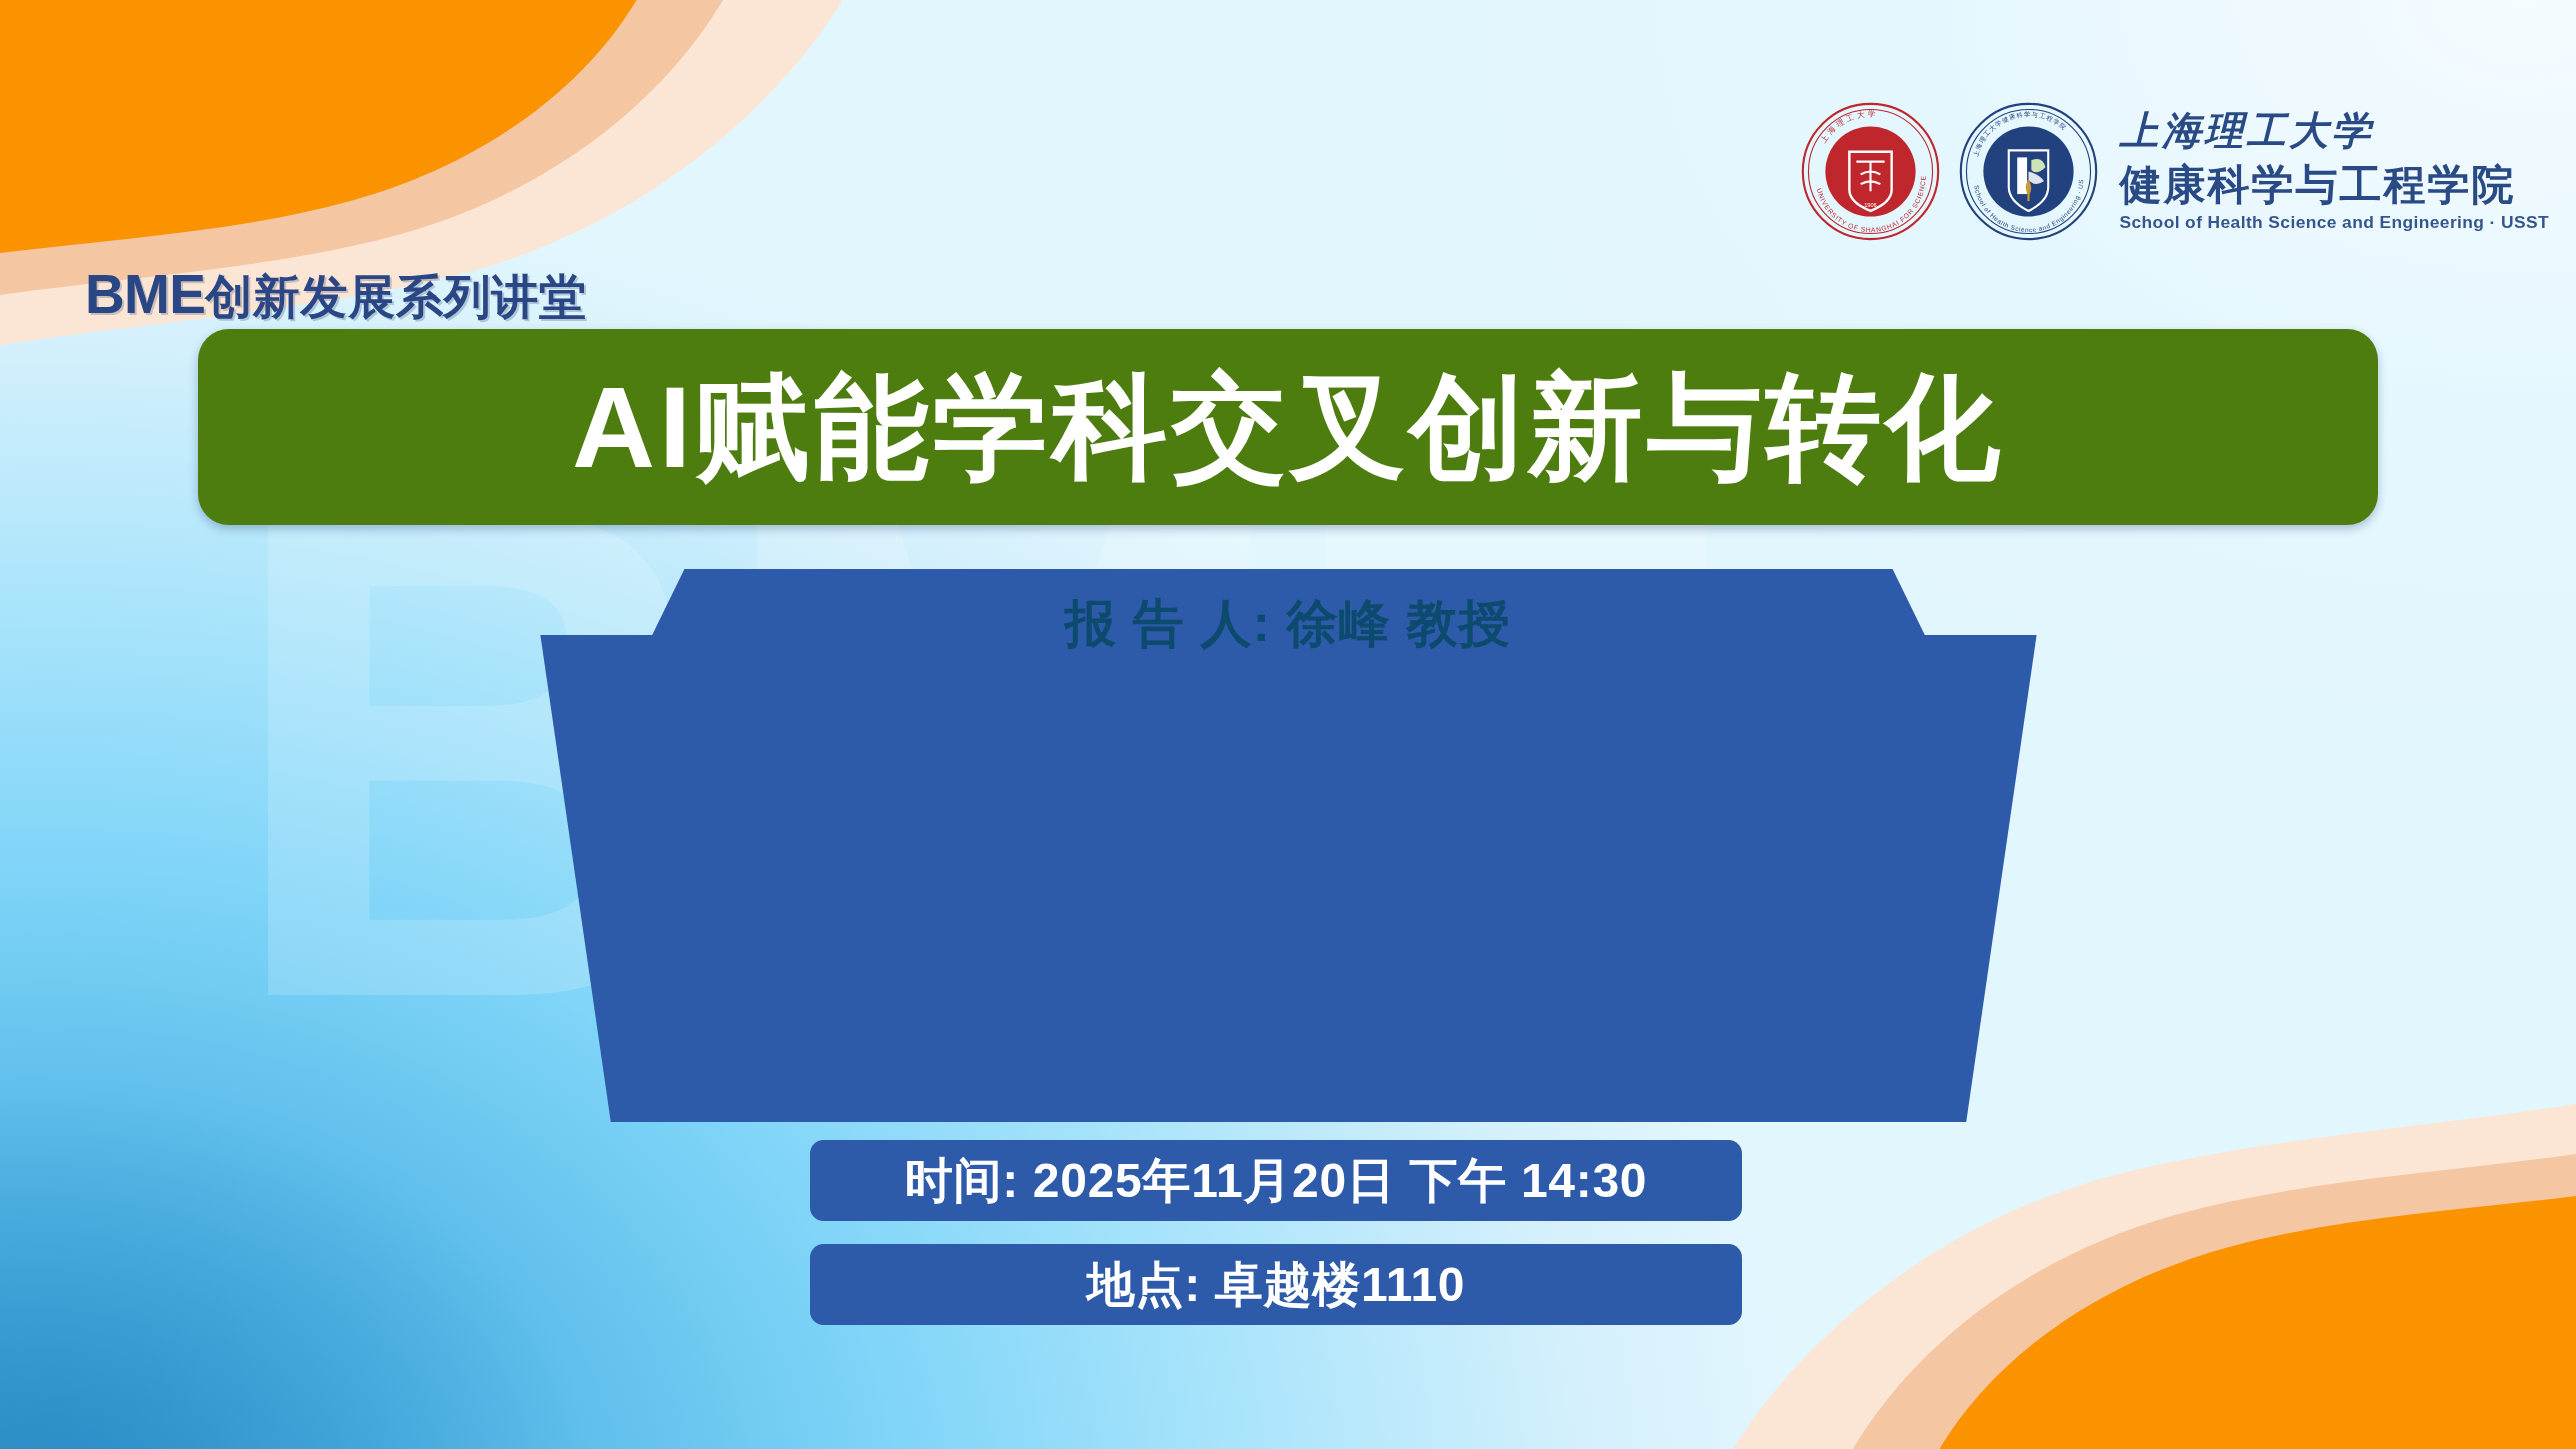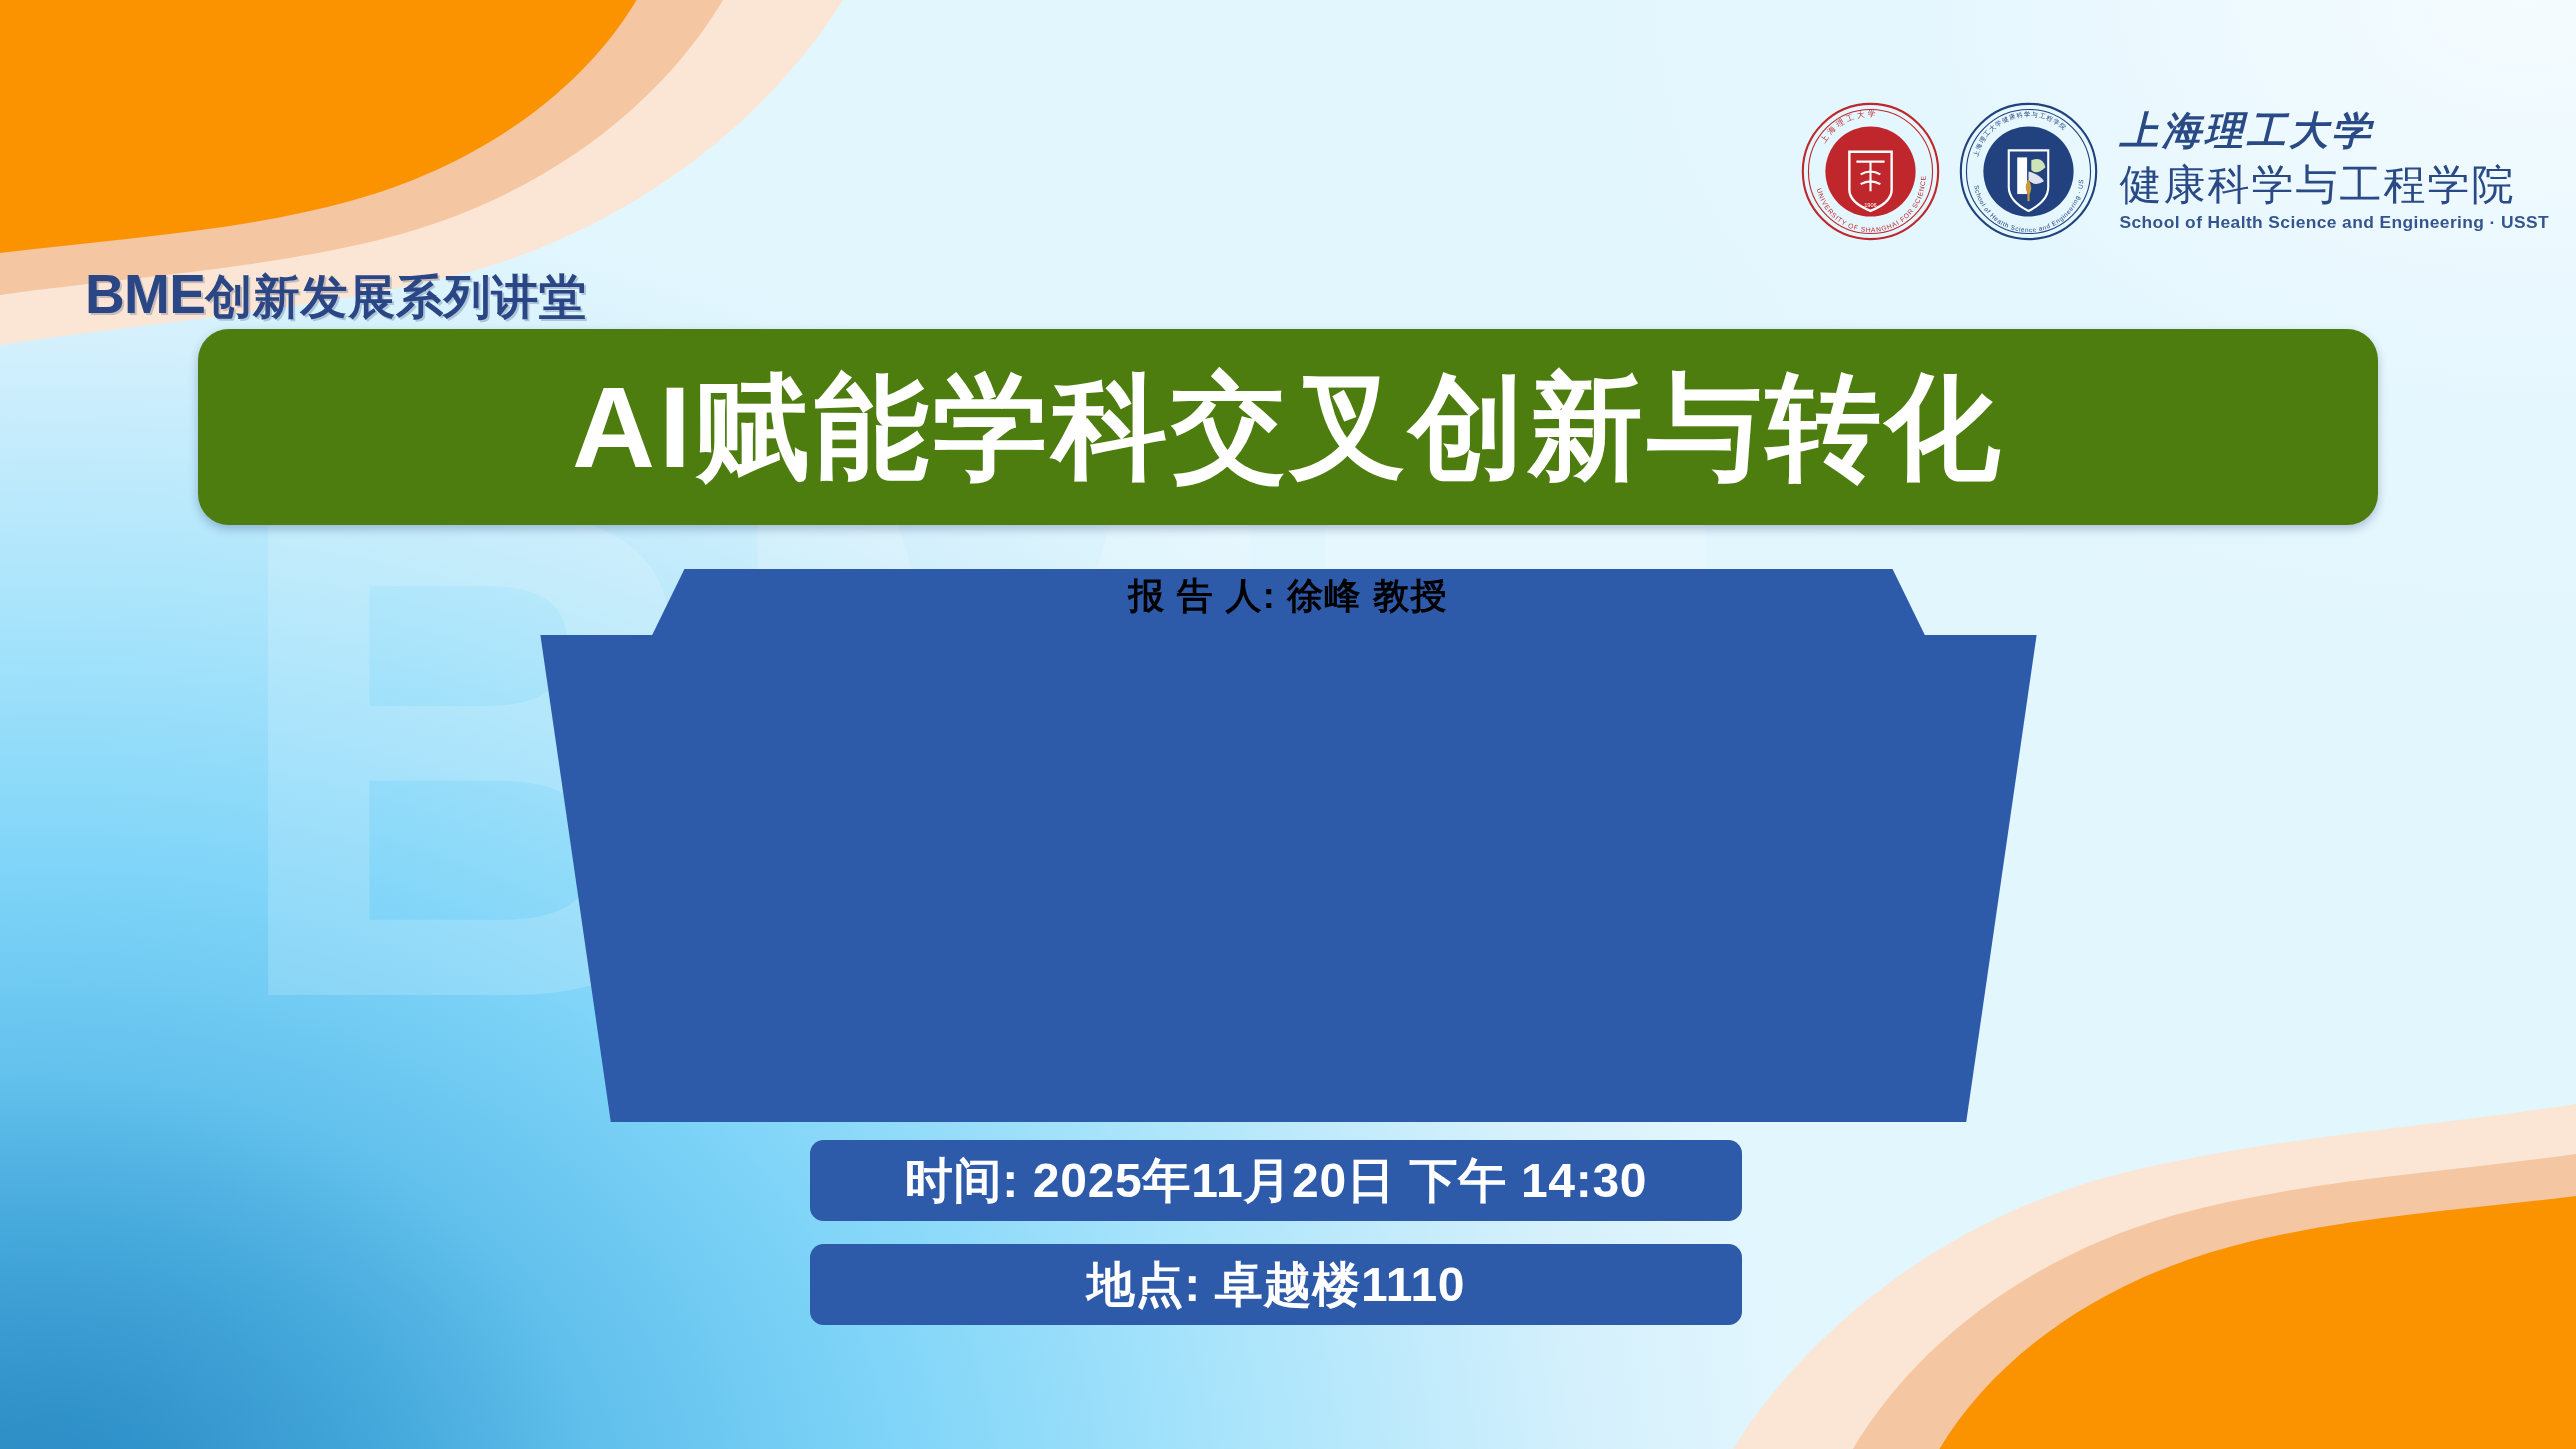--- a/index.html
+++ b/index.html
@@ -52,21 +52,21 @@
   .logo-block{
     position:absolute;right:27px;top:101px;
     display:flex;align-items:center;gap:17.4px;
   }
   .seal{flex:0 0 auto;}
   .school-text{
     display:flex;flex-direction:column;justify-content:center;
     color:#2a4a86;margin-left:2.7px;
   }
   .school-cn1{font-size:39px;font-weight:600;letter-spacing:3.4px;font-family:"Liberation Serif","DejaVu Serif",serif;font-style:italic;line-height:1.08;}
-  .school-cn2{font-size:42px;font-weight:400;letter-spacing:2px;line-height:1.12;margin-top:8px;}
+  .school-cn2{font-size:42px;font-weight:700;letter-spacing:2px;line-height:1.12;margin-top:8px;}
   .school-en{font-size:17.4px;font-weight:700;letter-spacing:0.4px;margin-top:4px;color:#35558f;}
 
   
   .title-banner{
     position:absolute;left:198px;top:329px;
     width:2180px;height:196px;
     background:#4d7c0f;
     border-radius:31px;
     box-shadow:0 4px 9.4px rgba(20,48,100,.28);
     display:flex;align-items:center;justify-content:center;
@@ -81,23 +81,23 @@
     position:absolute;left:470px;top:569px;width:1637px;height:67px;
     background:#2e5aaa;
     clip-path:polygon(13.1% 0%, 86.9% 0%, 88.9% 100%, 11.1% 100%);
   }
   .trap-body{
     position:absolute;left:470px;top:635px;width:1637px;height:487px;
     background:#2e5aaa;
     clip-path:polygon(4.3% 0%, 95.7% 0%, 91.4% 100%, 8.6% 100%);
   }
   .speaker-line{
-    position:absolute;left:0;right:0;top:572px;
-    text-align:center;color:#000000;
-    font-size:36px;font-weight:800;letter-spacing:1.3px;
+    position:absolute;left:0;right:0;top:590px;
+    text-align:center;color:#0c4a6e;
+    font-size:51px;font-weight:800;letter-spacing:1.3px;
   }
   .bio{
     position:absolute;left:0;right:0;top:765px;
     text-align:center;color:#fff;
   }
   .bio div{font-size:44px;font-weight:400;line-height:1.26;letter-spacing:0.7px;}
 
   
   .pill{
     position:absolute;left:810px;width:932px;height:81px;

